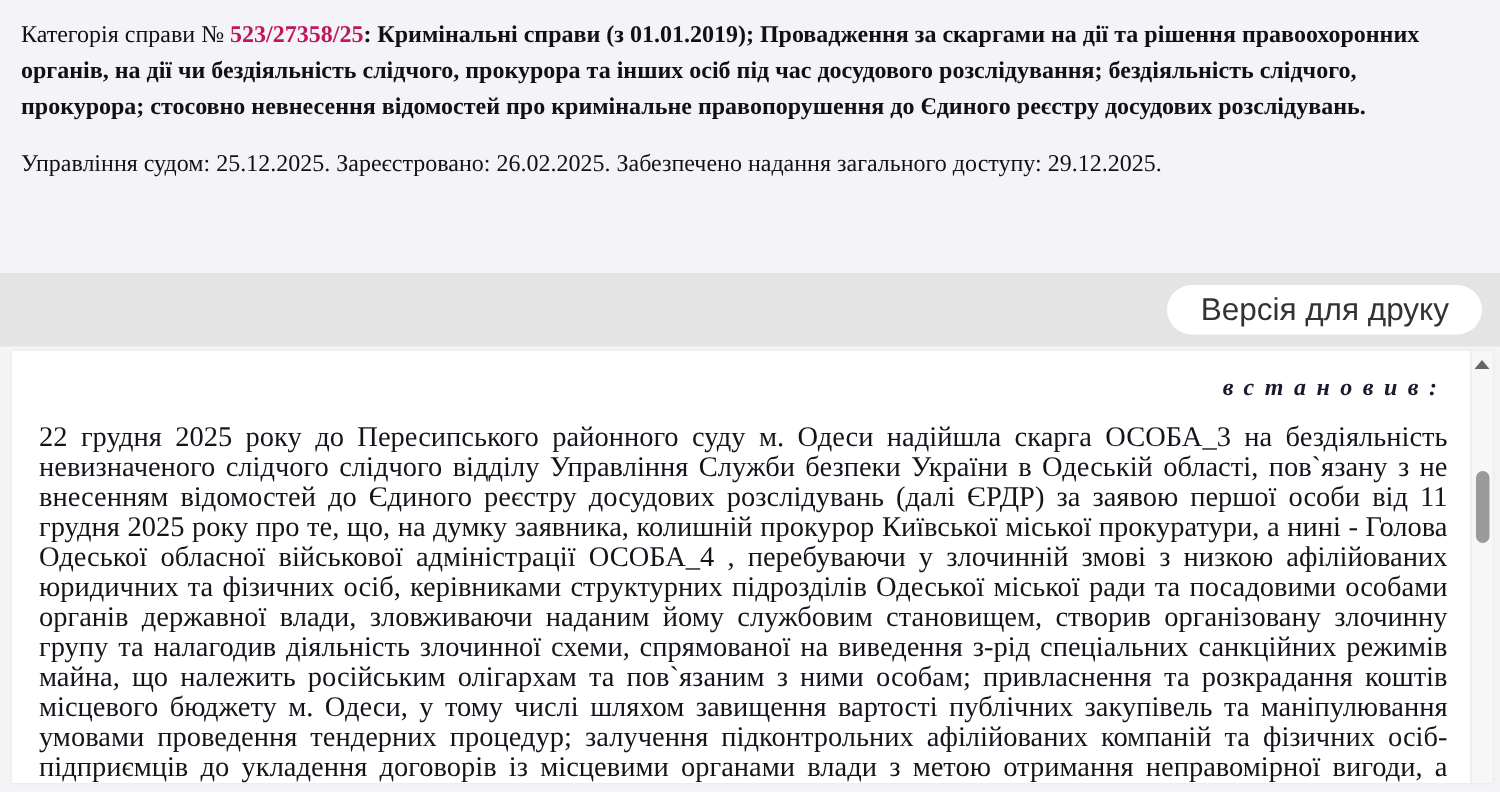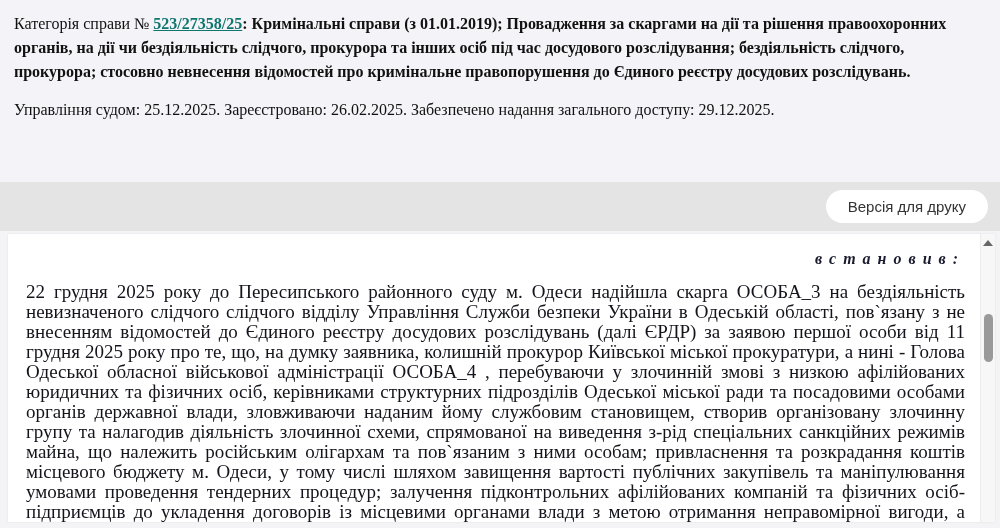--- a/index.html
+++ b/index.html
@@ -13,33 +13,33 @@
   
   .meta {
     background: #f3f3f8;
     padding: 6px 14px 0 14px;
     height: 182px;
     box-sizing: border-box;
     font-size: 16px;
   }
   .cat-line { margin: 6px 0 13px 0; line-height: 24px; font-weight: bold; }
   .cat-line .lbl { font-weight: normal; margin-top: 24px; }
-  .case-link { color: #0f766e; text-decoration: underline; font-weight: bold; cursor: pointer; }
+  .case-link { color: #be185d; font-weight: bold; cursor: pointer; }
   .meta-line { margin: 0; line-height: 25px; }
   .meta-line b { font-weight: normal; }
 
   
   .toolbar {
     height: 49px; background: #e4e4e4;
     display: flex; align-items: center; justify-content: flex-end;
     padding-right: 12px; box-sizing: border-box;
   }
   .print-btn {
     background: #ffffff; border: none; border-radius: 17px;
-    padding: 8px 22px; font-size: 15px; color: #333;
+    padding: 8px 22px; font-size: 21px; color: #333;
     font-family: "Liberation Sans", sans-serif;
     cursor: pointer; line-height: 17px;
   }
 
   
   .doc {
     margin: 3px 5px 0 8px;
     background: #ffffff;
     height: 288px;
     position: relative;

